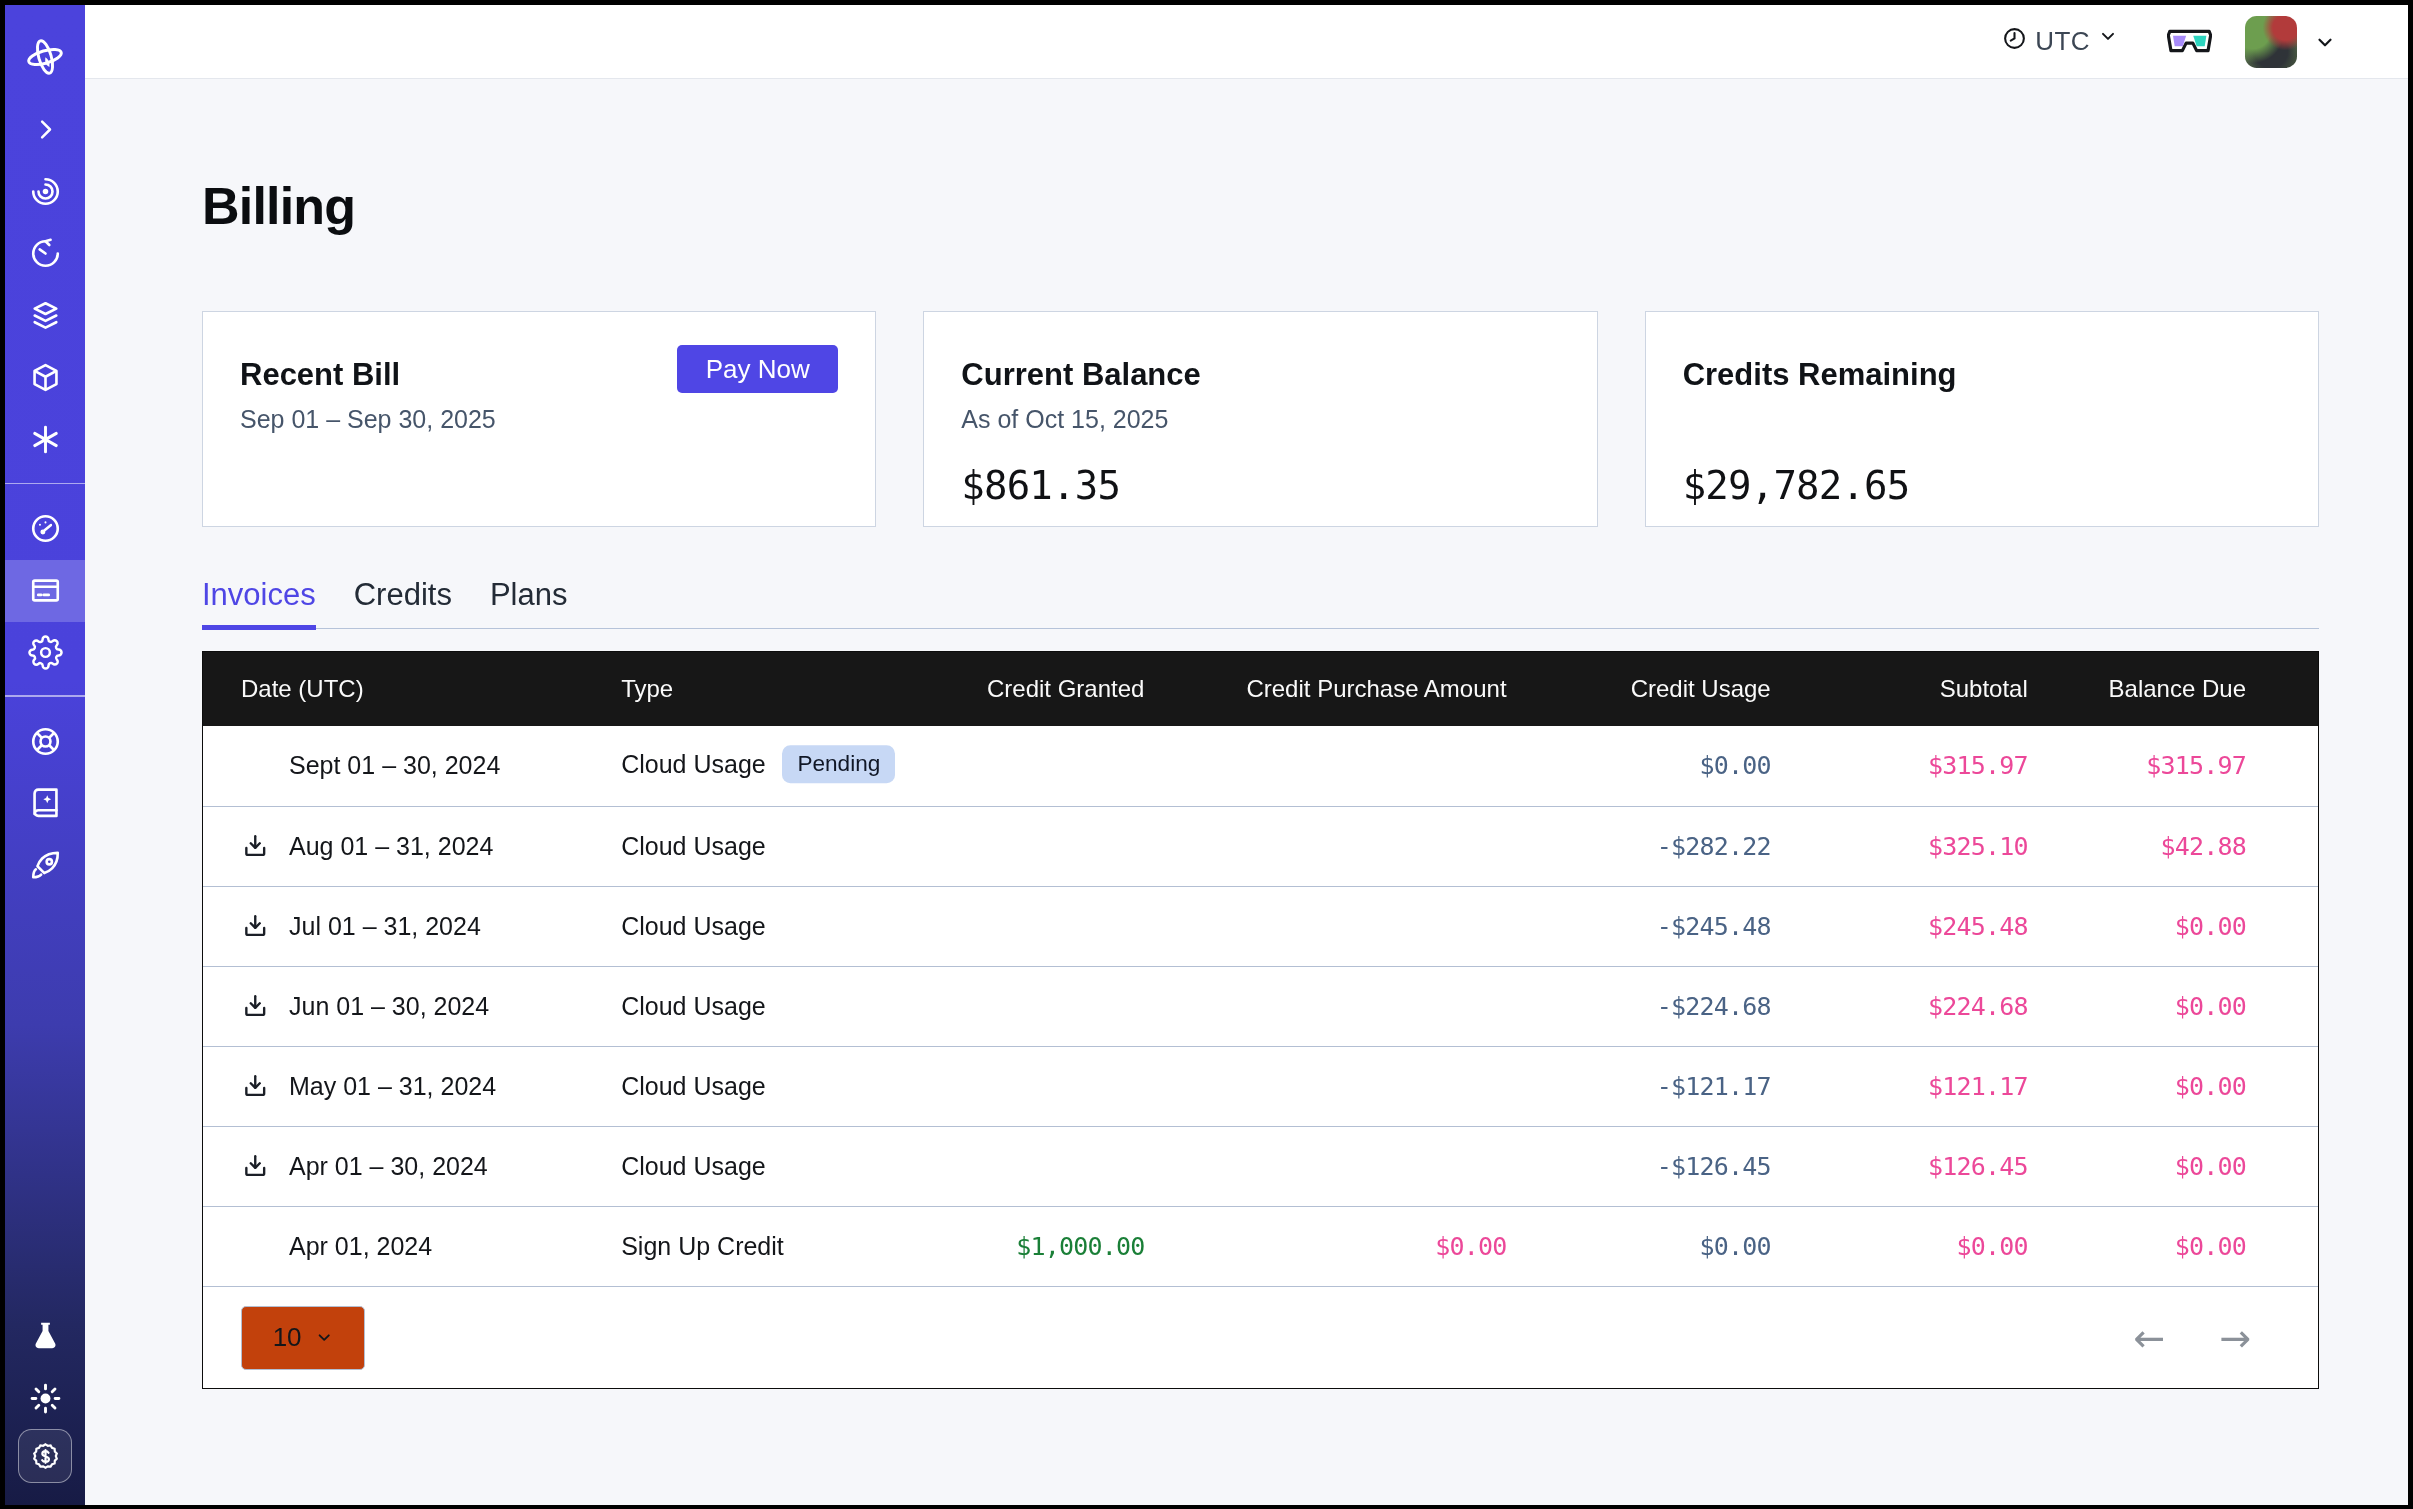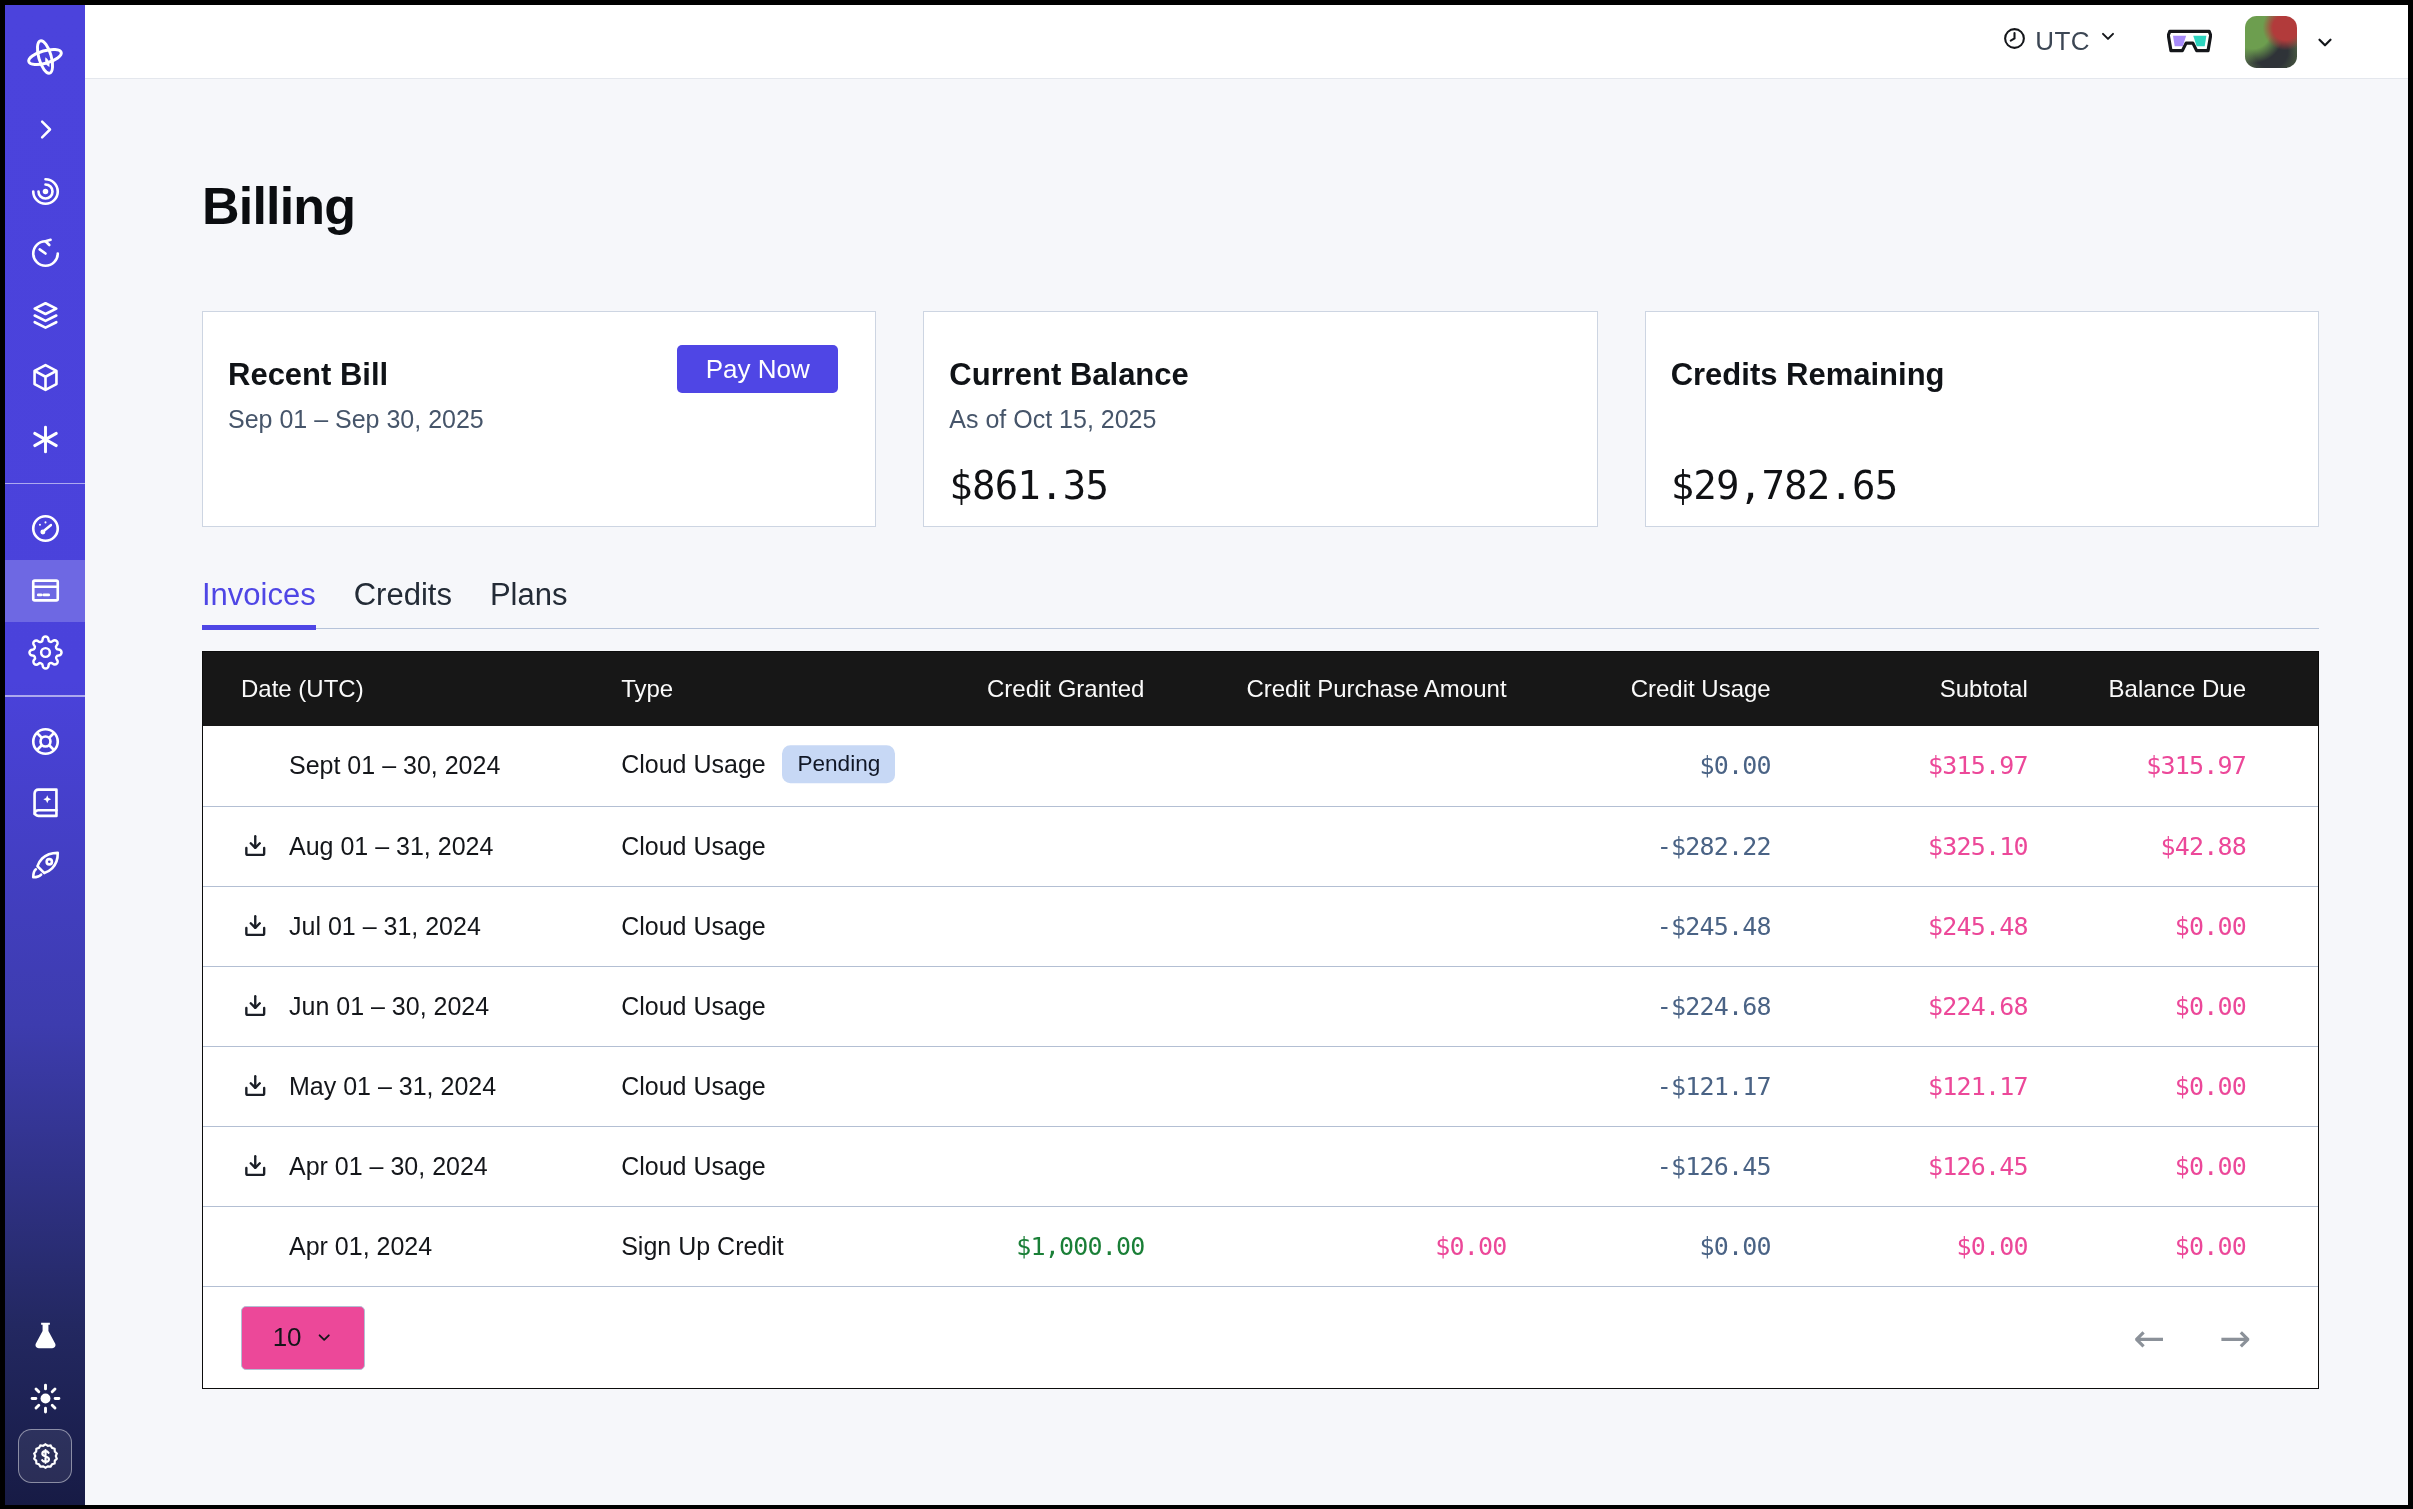--- a/index.html
+++ b/index.html
@@ -36,21 +36,21 @@
       radial-gradient(circle at 15% 30%, #6d9e4f 0 30%, transparent 55%),
       radial-gradient(circle at 50% 68%, #2f3338 0 38%, transparent 62%),
       linear-gradient(160deg,#7fa35f 0%, #5a7350 45%, #3e4a3a 100%); }
 
   
   .main { position:absolute; left:80px; top:74px; right:0; bottom:0; background:#f6f7fa; padding:0 89px 0 117px; overflow:hidden; }
   .page-title { margin-top:97px; font-size:52px; font-weight:700; letter-spacing:-0.8px; color:#0b0d10; }
 
   
   .cards { display:flex; gap:47px; margin-top:75px; }
-  .card { flex:1 1 0; height:216px; background:#fff; border:1.7px solid #cdd5e2; padding:45px 37px 0 25px; }
+  .card { flex:1 1 0; height:216px; background:#fff; border:1.7px solid #cdd5e2; padding:45px 37px 0 37px; }
   .card-top { display:flex; align-items:flex-start; justify-content:space-between; }
   .card-title { font-size:31px; font-weight:600; color:#101317; }
   .card-sub { font-size:25px; color:#46556a; margin-top:11.7px; min-height:33px; }
   .card-amount { font-family:"DejaVu Sans Mono", monospace; font-size:39px; color:#101114; margin-top:25px; letter-spacing:-0.8px; }
   .pay-btn { background:#4f46e5; color:#fff; border:none; font-family:"Liberation Sans", sans-serif; font-size:26px;
     height:48px; padding:0 28.5px; border-radius:5px; cursor:pointer; margin-top:-11.7px; }
 
   
   .tabs { display:flex; gap:38px; margin-top:50px; border-bottom:1.7px solid #b6c3d9; }
   .tab { font-size:31px; color:#232b36; padding-bottom:15px; position:relative; cursor:pointer; }
@@ -73,21 +73,21 @@
   .badge { display:inline-block; background:#c7d8f5; color:#101726; font-size:22.6px; padding:5.9px 15px; border-radius:8.4px; margin-left:16.7px; transform:translateY(-1.7px); }
   .mono { font-family:"DejaVu Sans Mono", monospace; letter-spacing:-0.8px; }
   .mono.blue { color:#4a6385; }
   .mono.dark { color:#ec4899; }
   .mono.green { color:#1a7f37; }
 
   
   .table-footer { border-top:1.7px solid #b3bfd3; height:102px; display:flex; align-items:center; justify-content:space-between;
     padding:0 67px 0 38px; background:#fff; }
   .page-size { width:124px; height:64px; border:1.7px solid #b3bfd3; border-radius:5px; display:flex; align-items:center; justify-content:center;
-    gap:13.4px; font-size:26px; color:#14161a; background:#ec4899; cursor:pointer; }
+    gap:13.4px; font-size:26px; color:#14161a; background:#c2410c; cursor:pointer; }
   .pager { display:flex; gap:54px; }
   .pager span { font-family:"DejaVu Sans", sans-serif; font-size:38px; color:#8b9199; cursor:pointer; line-height:1; }
 
   svg { display:block; }
 </style>
 </head>
 <body>
 
 <div class="app">
 

